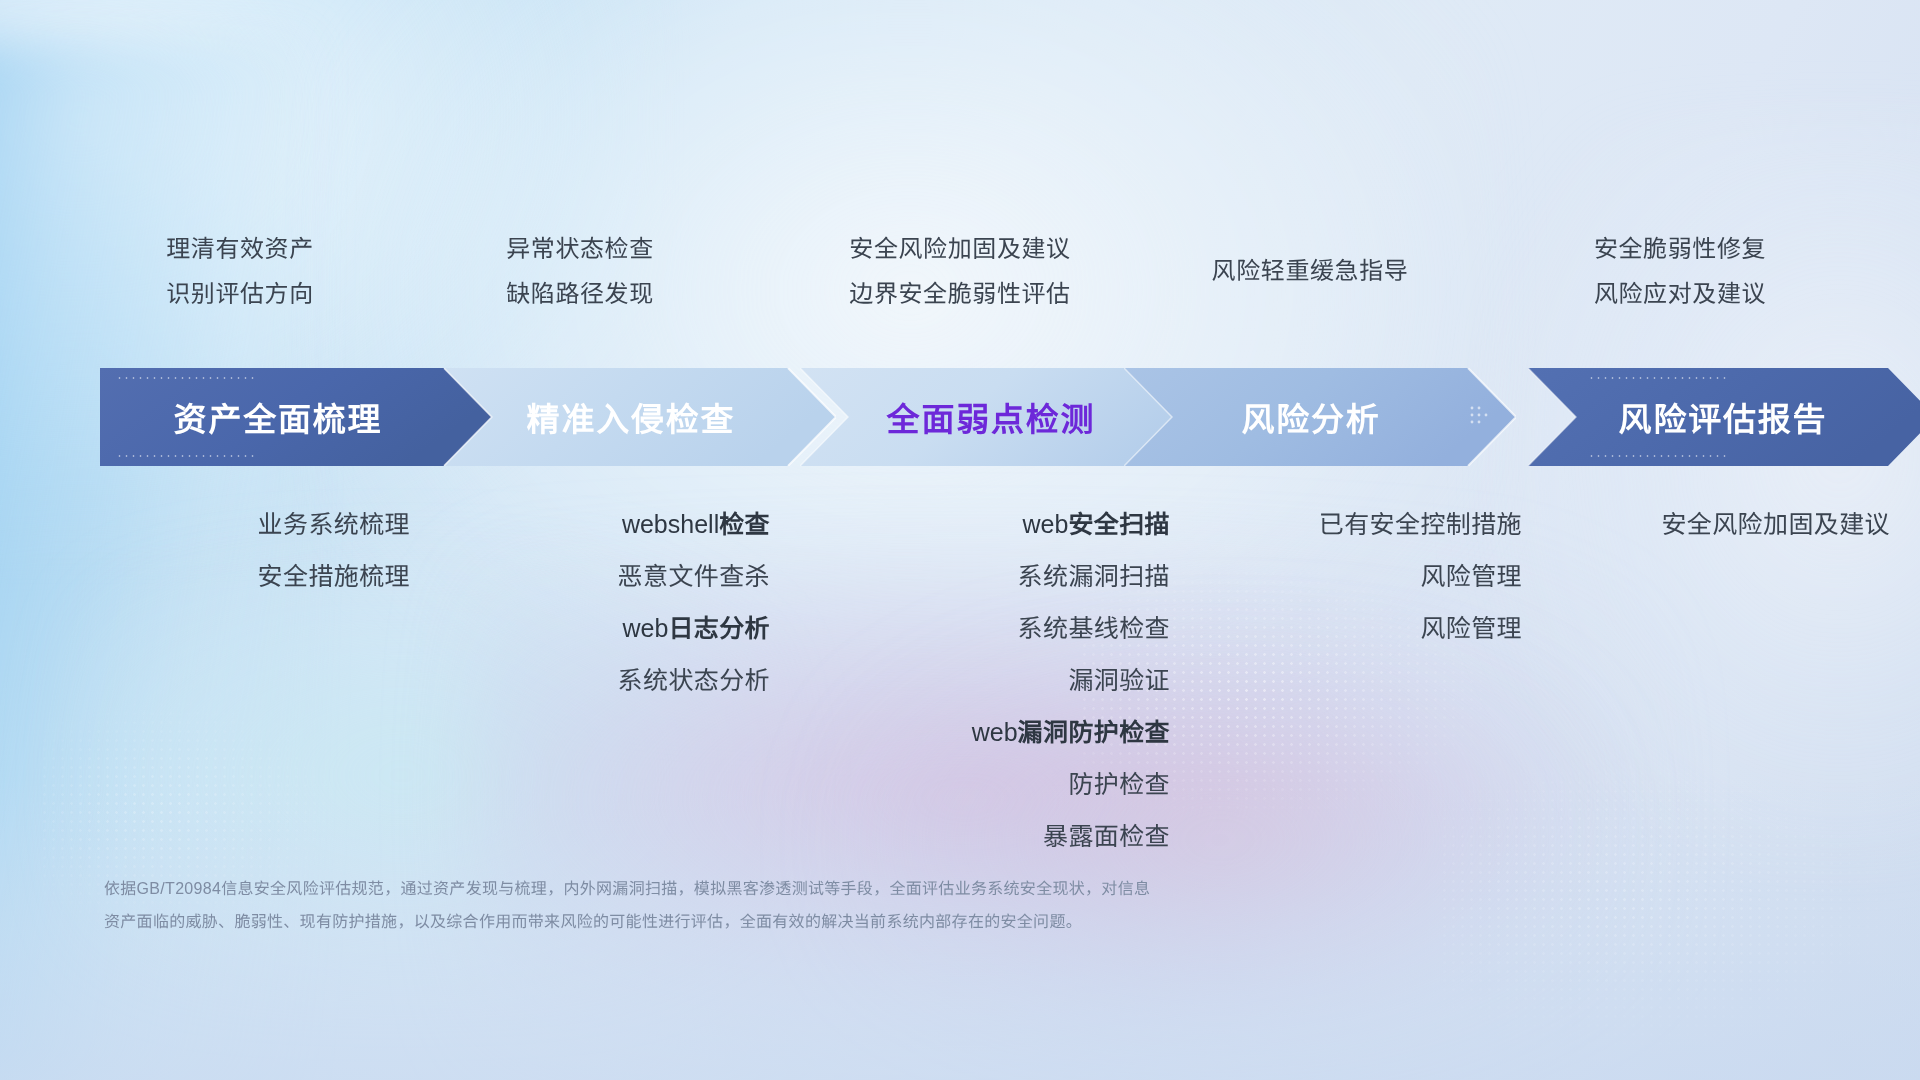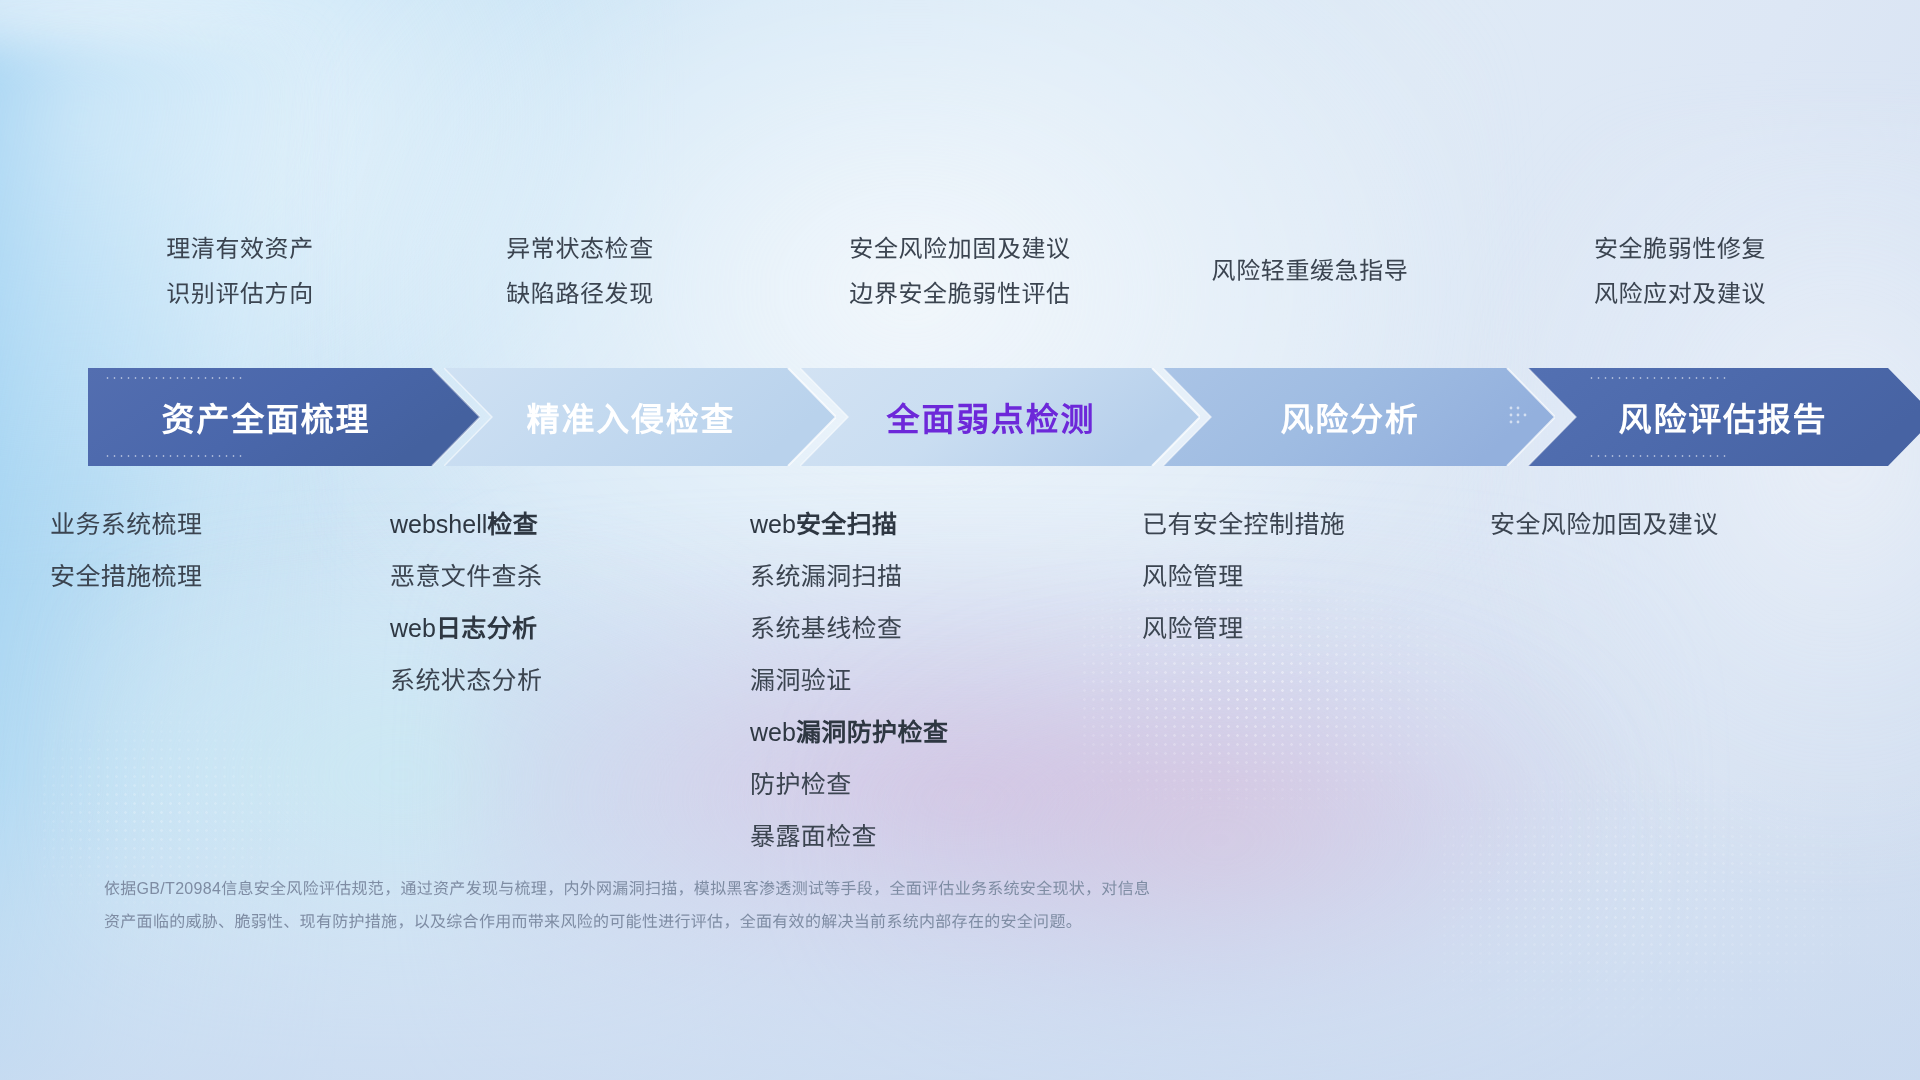--- a/index.html
+++ b/index.html
@@ -233,21 +233,21 @@
     background-image: radial-gradient(rgba(255,255,255,0.9) 1px, rgba(255,255,255,0) 1.4px);
     background-size: 7px 4px;
   }
   .arrow .dotline.t { top: 8px; }
   .arrow .dotline.b { bottom: 8px; }
 
   
   .bot-col {
     position: absolute;
     top: 498px;
-    text-align: left;
+    text-align: right;
     color: #3b4450;
     font-size: 25px;
     line-height: 52px;
     white-space: nowrap;
     letter-spacing: 0.4px;
   }
   .bot-col .bline { display: block; }
   .bot-col .bline.first {
     font-weight: 700;
     color: #2e3742;
@@ -313,21 +313,21 @@
 
     <div class="top-col" style="left:1490px; width:380px;">
       <span class="tline">安全脆弱性修复</span>
       <span class="tline">风险应对及建议</span>
     </div>
 
   </div>
 
   <div id="arrow-band">
 
-    <div class="arrow" style="left:0px; width:392px;">
+    <div class="arrow" style="left:12px; width:392px;">
       <div class="shape">
         <svg viewBox="0 0 392 98" preserveAspectRatio="none">
           <defs>
             <linearGradient id="gdark1" x1="0" y1="0" x2="1" y2="0.35">
               <stop offset="0%" stop-color="#536eb0"></stop>
               <stop offset="55%" stop-color="#4a67ab"></stop>
               <stop offset="100%" stop-color="#44619f"></stop>
             </linearGradient>
           </defs>
           <path d="M0,0 L344,0 L392,49 L344,98 L0,98 Z" fill="url(#gdark1)"></path>
@@ -368,21 +368,21 @@
             </linearGradient>
           </defs>
           <path d="M0,0 L352,0 L400,49 L352,98 L0,98 L48,49 Z" fill="url(#glight)"></path>
           <path d="M352,0 L400,49 L352,98" fill="none" stroke="rgba(255,255,255,0.75)" stroke-width="2"></path>
           <path d="M0,0 L48,49 L0,98" fill="none" stroke="rgba(255,255,255,0.55)" stroke-width="1.5"></path>
         </svg>
       </div>
       <span class="alabel" style="color:#6d28d9; margin-right:18px;text-align:right;">全面弱点检测</span>
     </div>
 
-    <div class="arrow" style="left:1075px; width:392px;text-align:right;">
+    <div class="arrow" style="left:1036px; width:392px;text-align:right;">
       <div class="shape">
         <svg viewBox="0 0 392 98" preserveAspectRatio="none">
           <defs>
             <linearGradient id="gmid" x1="0" y1="0" x2="1" y2="0.3">
               <stop offset="0%" stop-color="#aac4e6"></stop>
               <stop offset="50%" stop-color="#9fbce2"></stop>
               <stop offset="100%" stop-color="#93b0dd"></stop>
             </linearGradient>
           </defs>
           <path d="M0,0 L344,0 L392,49 L344,98 L0,98 L48,49 Z" fill="url(#gmid)"></path>

